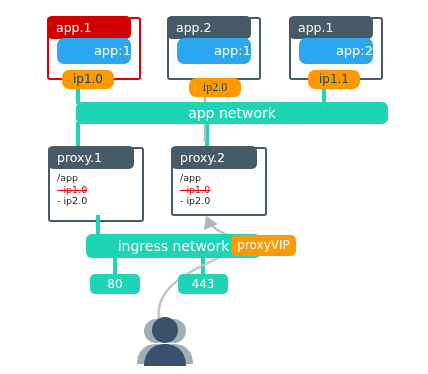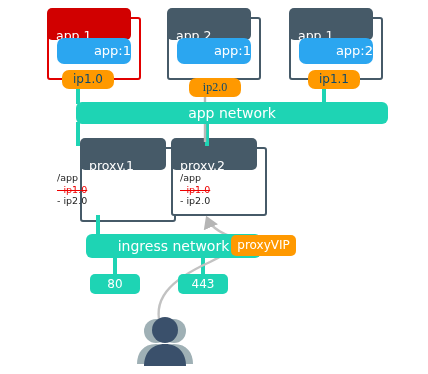--- a/index.html
+++ b/index.html
@@ -15,25 +15,25 @@
 
   
   .node{position:absolute;box-sizing:border-box;}
   .node .body{
     position:absolute;left:0;top:9px;right:0;bottom:0;
     background:#ffffff;border:2px solid #465a68;border-radius:3px;
     box-sizing:border-box;
   }
   .node.red .body{border-color:#e10000;}
   .node .head{
-    position:absolute;left:0;top:0;
+    position:absolute;left:0;top:8px;
     height:23px;border-radius:5px;
     background:#465a68;
     color:#ffffff;font-size:12.5px;line-height:23px;
-    padding:16px 9px;white-space:nowrap;box-sizing:border-box;
+    padding:0 9px;white-space:nowrap;box-sizing:border-box;
   }
   .node.red .head{background:#d10000;}
 
   
   .appchip{
     position:absolute;background:#2ba6f0;border-radius:7px;
     color:#ffffff;font-size:13px;line-height:26px;height:26px;
     text-align:right;white-space:nowrap;
   }
 
@@ -123,21 +123,21 @@
     <div class="body"></div>
     <div class="head" style="width:84px;">app.1</div>
   </div>
   <div class="appchip" style="left:299px;top:38px;width:74px;">app:2</div>
   <div class="ipbadge" style="left:308px;top:70px;width:52px;">ip1.1</div>
 
   <div class="netbar" style="left:60px;top:102px;width:312px;height:22px;">
     <span>app network</span>
   </div>
 
-  <div class="node" style="left:48px;top:138px;width:96px;height:84px;margin-left:32px;">
+  <div class="node" style="left:48px;top:138px;width:96px;height:84px;">
     <div class="body"></div>
     <div class="head" style="width:86px;">proxy.1</div>
   </div>
   <div class="routes" style="left:57px;top:172px;">
     <div class="path">/app</div>
     <div class="dead">- ip1.0</div>
     <div class="live">- ip2.0</div>
   </div>
 
   <div class="node" style="left:171px;top:138px;width:96px;height:78px;">

